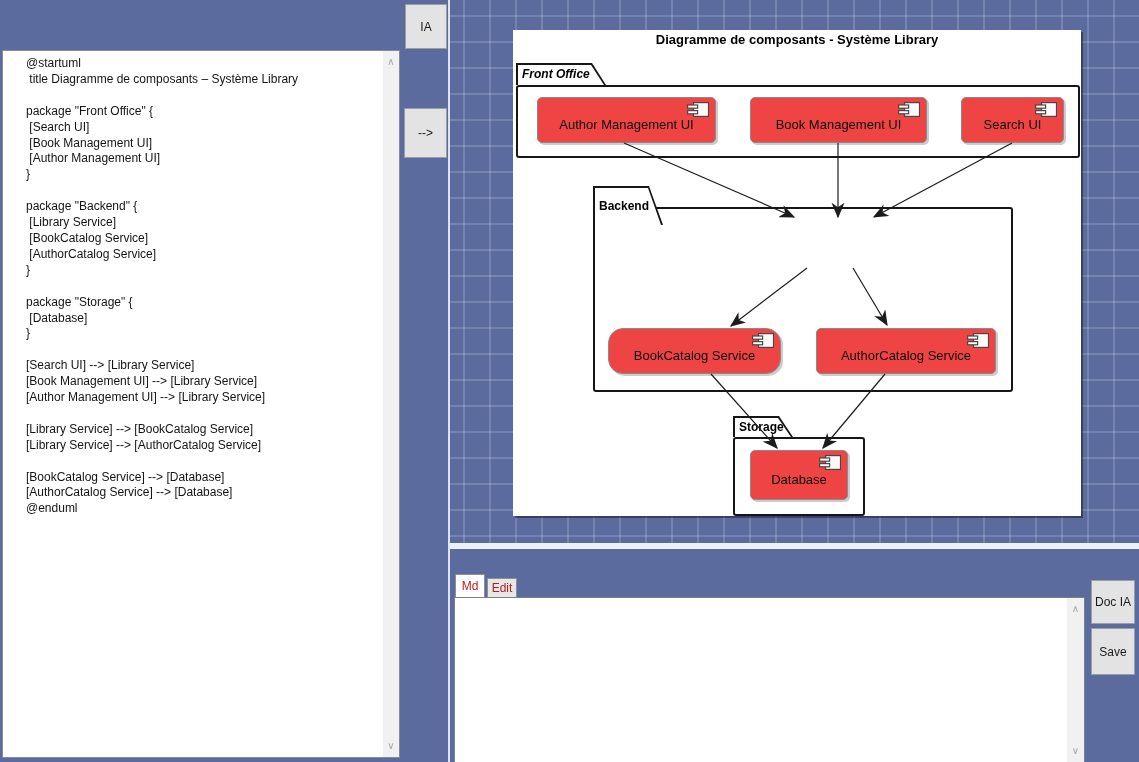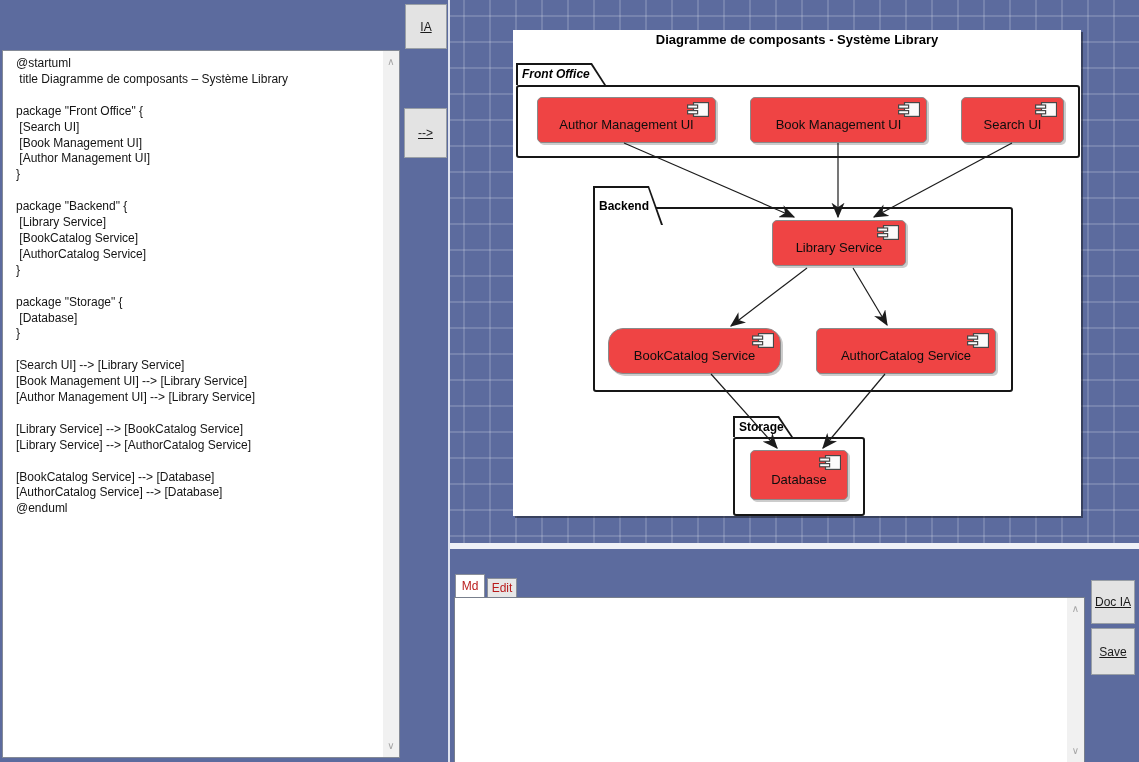--- a/index.html
+++ b/index.html
@@ -7,31 +7,31 @@
   body { font-family:"Liberation Sans","DejaVu Sans",sans-serif; background:#5c6b9e; }
 
   .screen { position:relative; width:1139px; height:762px; background:#5c6b9e; overflow:hidden; }
 
   
   .code-editor { position:absolute; left:2px; top:50px; width:398px; height:708px;
     background:#ffffff; border:1px solid #848a96; }
   .code-text { position:absolute; left:0; top:0; width:380px; height:706px;
     border:none; outline:none; resize:none; overflow:hidden; background:#fff; color:#141414;
     font-family:"Liberation Sans","DejaVu Sans",sans-serif; font-size:12px; line-height:15.9px;
-    padding:5px 2px 0 13px; white-space:pre; }
+    padding:5px 2px 0 23px; white-space:pre; }
   .vscroll { position:absolute; right:0; top:0; bottom:0; width:16px; background:#f1f1f1; }
   .vscroll .chev { position:absolute; left:0; width:100%; text-align:center;
     color:#a6a6a6; font-size:10px; line-height:10px; cursor:default; }
   .vscroll .chev.up { top:6px; }
   .vscroll .chev.down { bottom:6px; }
 
   
   .btn { position:absolute; background:#e3e3e3; border:1px solid #999fa6; color:#1a1a1a;
     font-family:inherit; font-size:12px; display:flex; align-items:center; justify-content:center;
-    cursor:default;text-decoration:underline; }
+    cursor:default; }
   .ia-btn   { left:405px; top:4px;   width:42px; height:45px; }
   .gen-btn  { left:404px; top:108px; width:43px; height:50px; }
 
   
   .diagram-viewport { position:absolute; left:450px; top:0; width:689px; height:543px;
     background-color:#5c6b9e;
     background-image:
       linear-gradient(to right, rgba(255,255,255,0.16) 2px, transparent 2px),
       linear-gradient(to bottom, rgba(255,255,255,0.16) 2px, transparent 2px);
     background-size:26px 26px; background-position:13px 15px; }
@@ -180,28 +180,20 @@
         </svg>
         <span class="comp-label">Book Management UI</span>
       </div>
       <div class="comp comp-search">
         <svg class="comp-icon" viewBox="0 0 22 15">
           <rect x="6.5" y="0.6" width="15" height="13.8" fill="#fbfbfb" stroke="#474747" stroke-width="1.2"></rect>
           <rect x="0.6" y="3" width="10" height="3.2" fill="#fbfbfb" stroke="#474747" stroke-width="1.2"></rect>
           <rect x="0.6" y="8.6" width="10" height="3.2" fill="#fbfbfb" stroke="#474747" stroke-width="1.2"></rect>
         </svg>
         <span class="comp-label">Search UI</span>
-      </div>
-      <div class="comp comp-library">
-        <svg class="comp-icon" viewBox="0 0 22 15">
-          <rect x="6.5" y="0.6" width="15" height="13.8" fill="#fbfbfb" stroke="#474747" stroke-width="1.2"></rect>
-          <rect x="0.6" y="3" width="10" height="3.2" fill="#fbfbfb" stroke="#474747" stroke-width="1.2"></rect>
-          <rect x="0.6" y="8.6" width="10" height="3.2" fill="#fbfbfb" stroke="#474747" stroke-width="1.2"></rect>
-        </svg>
-        <span class="comp-label">Library Service</span>
       </div>
       <div class="comp comp-bookcat">
         <svg class="comp-icon" viewBox="0 0 22 15">
           <rect x="6.5" y="0.6" width="15" height="13.8" fill="#fbfbfb" stroke="#474747" stroke-width="1.2"></rect>
           <rect x="0.6" y="3" width="10" height="3.2" fill="#fbfbfb" stroke="#474747" stroke-width="1.2"></rect>
           <rect x="0.6" y="8.6" width="10" height="3.2" fill="#fbfbfb" stroke="#474747" stroke-width="1.2"></rect>
         </svg>
         <span class="comp-label">BookCatalog Service</span>
       </div>
       <div class="comp comp-authcat">

